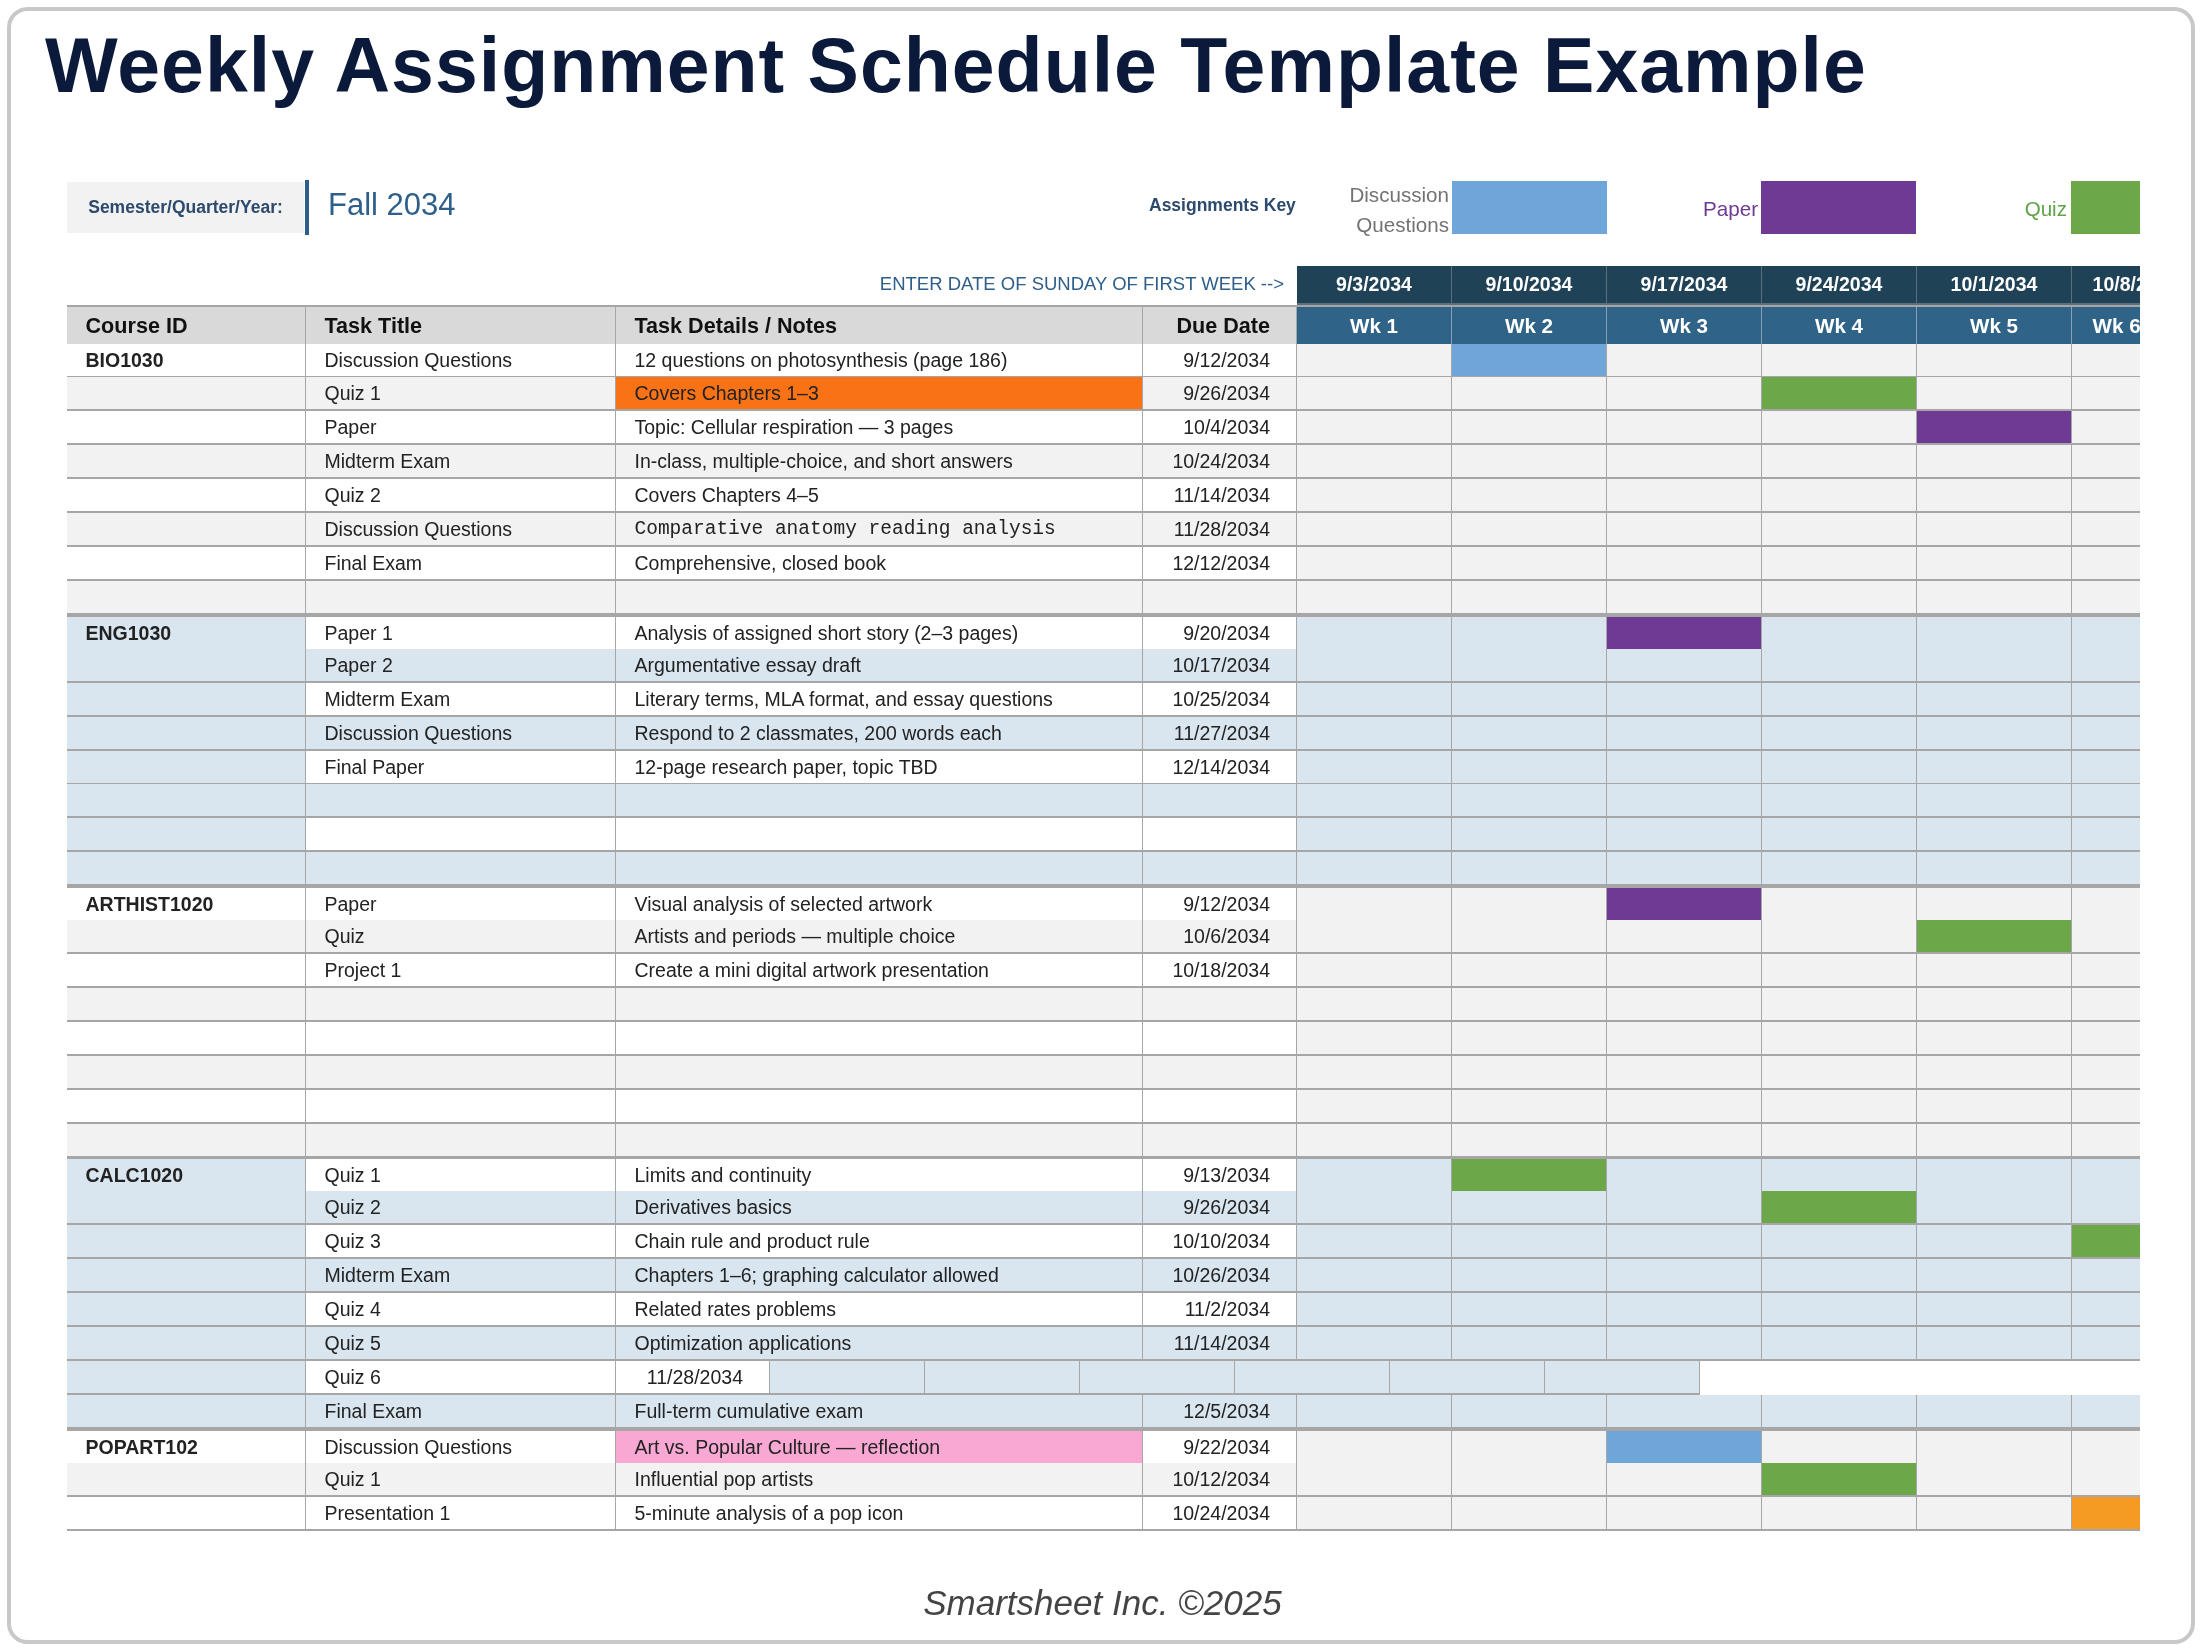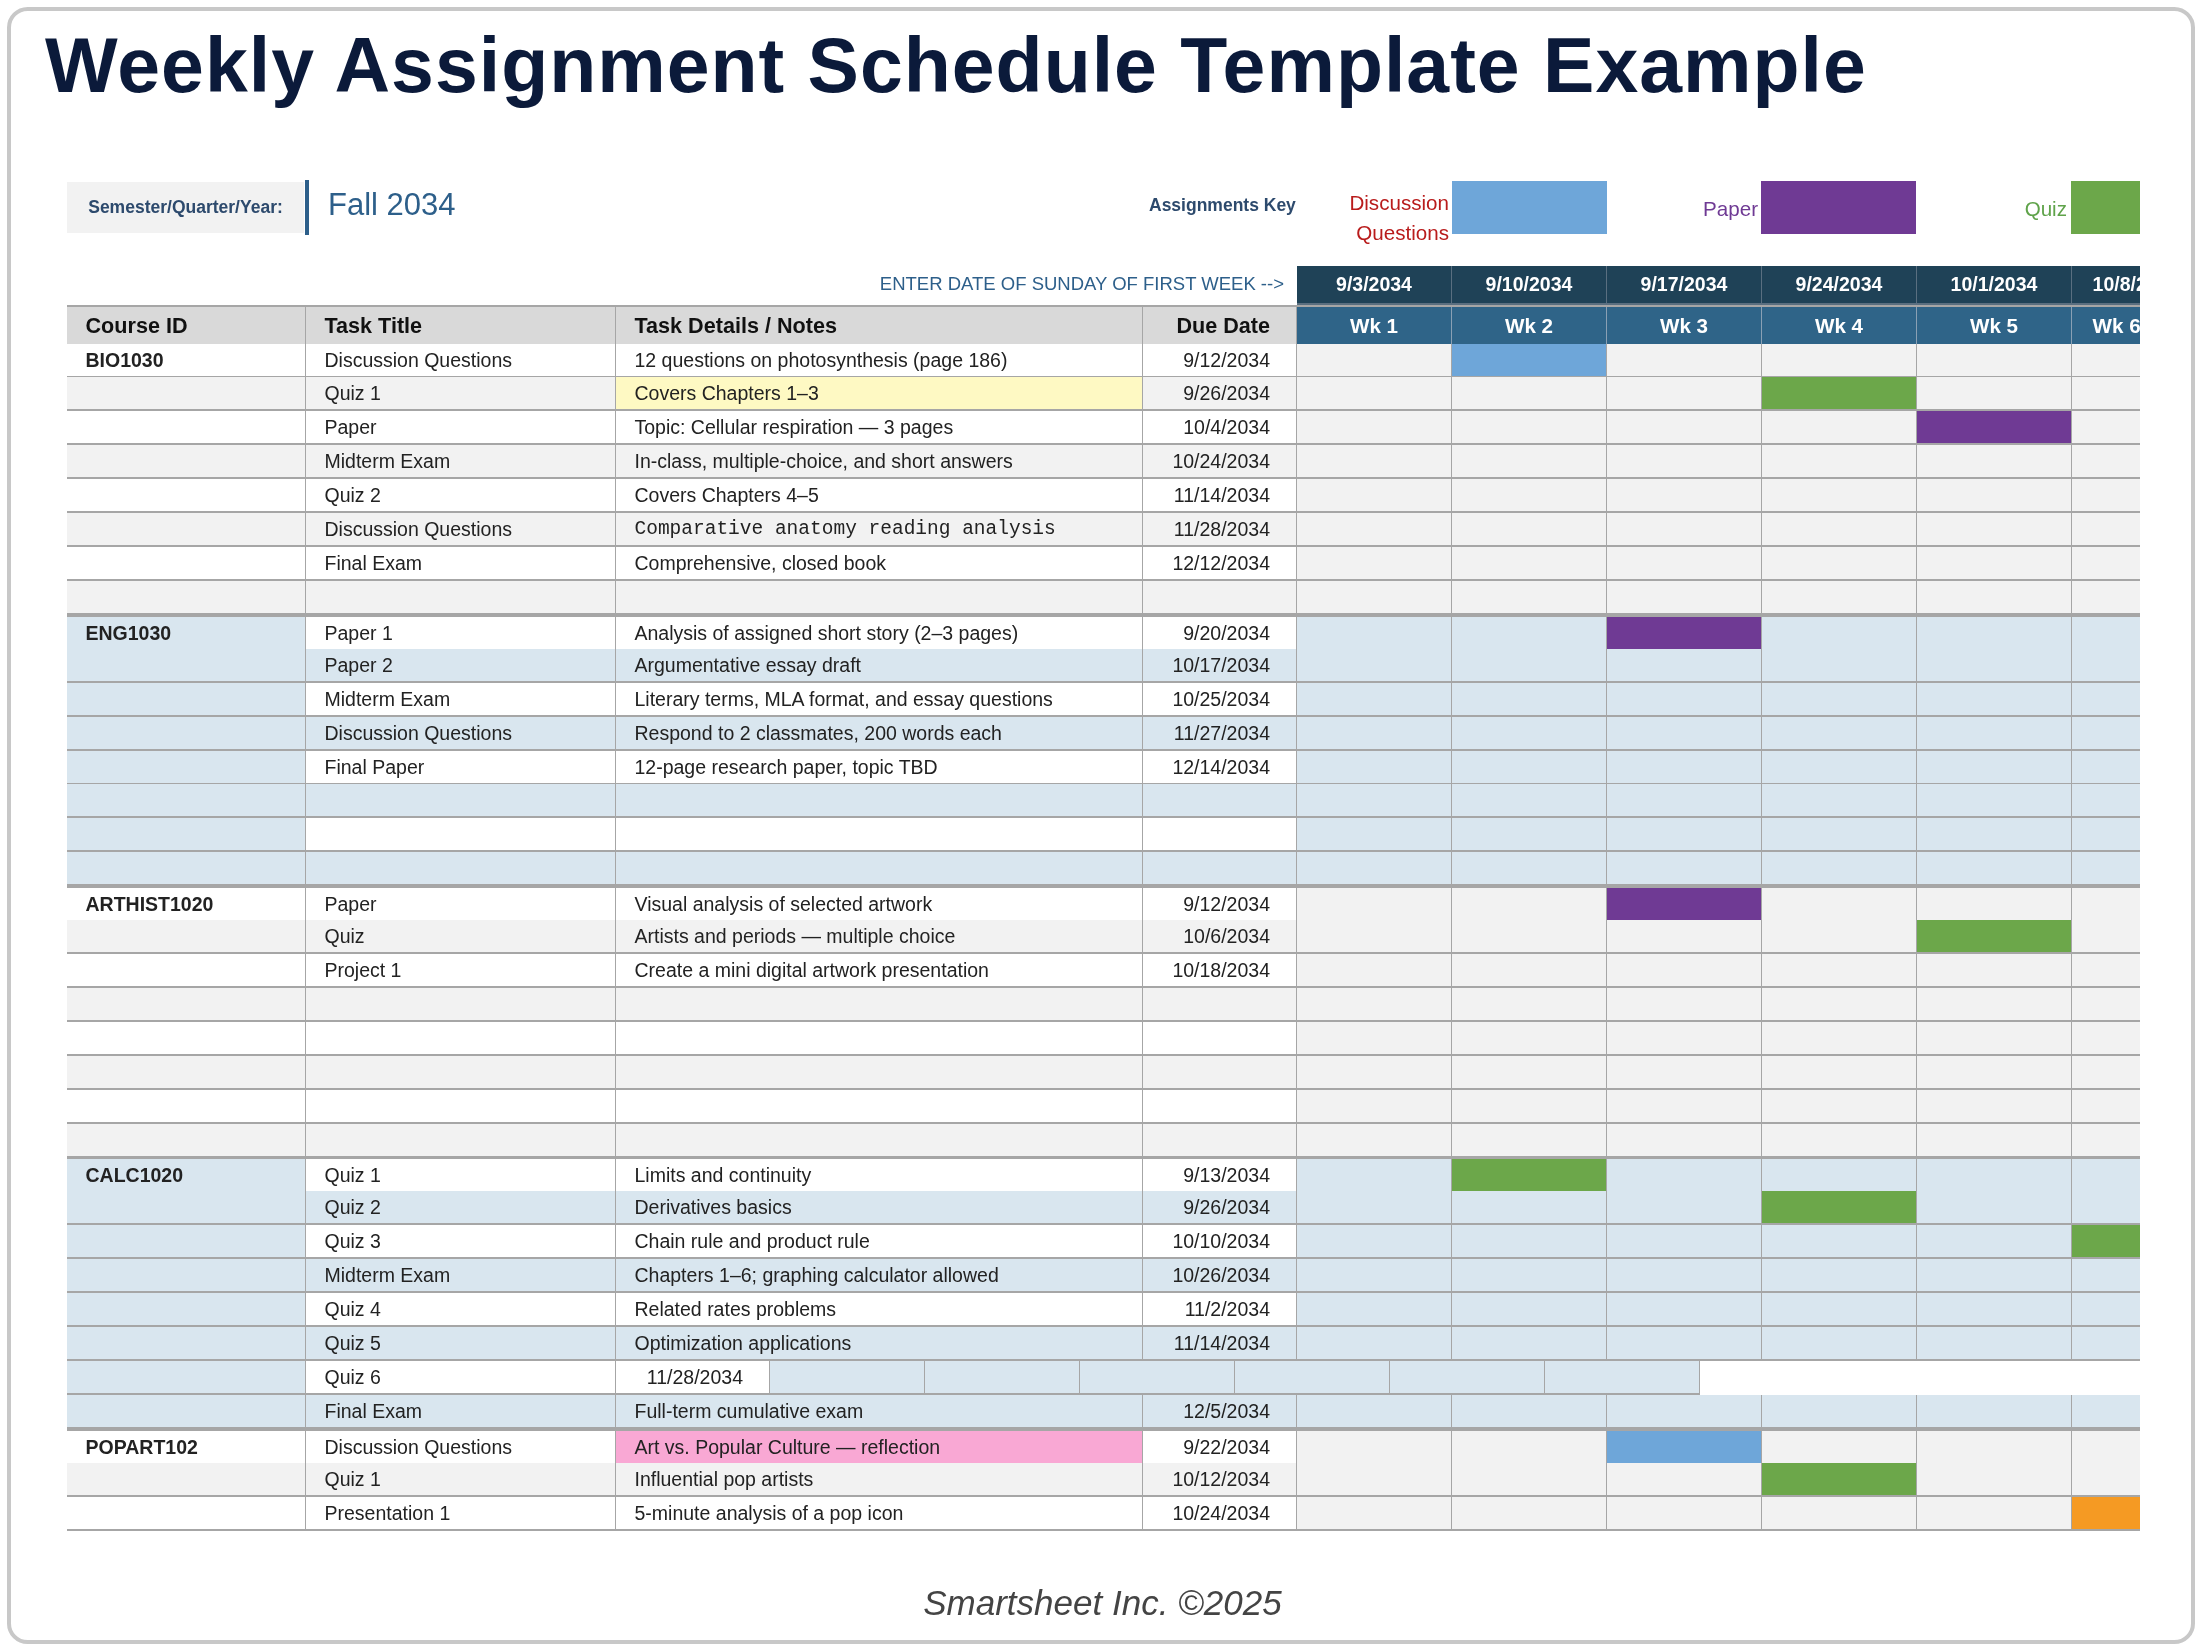--- a/index.html
+++ b/index.html
@@ -32,21 +32,21 @@
 <div class="frame"></div>
 
 <div class="title">Weekly Assignment Schedule Template Example</div>
 
 <div class="sem-label">Semester/Quarter/Year:</div>
 <div class="sem-bar"></div>
 <div class="sem-value">Fall 2034</div>
 
 <div class="key-label">Assignments Key</div>
 
-<div class="key-text" style="left:1315px;top:188px;width:134px;color:#b91c1c;">
+<div class="key-text" style="left:1315px;top:180px;width:134px;color:#737373;">
   <div>Discussion</div>
   <div>Questions</div>
 </div>
 <div class="key-swatch" style="left:1452px;width:155px;background:#6ea6d9;"></div>
 
 <div class="key-text" style="left:1644px;top:194px;width:114px;color:#6f3a94;">Paper</div>
 <div class="key-swatch" style="left:1761px;width:155px;background:#6f3a94;"></div>
 
 <div class="key-text" style="left:1952px;top:194px;width:115px;color:#5fa34a;">Quiz</div>
 <div class="key-swatch" style="left:2071px;width:69px;background:#6ca74a;"></div>
@@ -85,21 +85,21 @@
         <div class="cell c-wk" style="background: rgb(242, 242, 242);"></div>
         <div class="cell c-wk" style="background: rgb(110, 166, 217);"></div>
         <div class="cell c-wk" style="background: rgb(242, 242, 242);"></div>
         <div class="cell c-wk" style="background: rgb(242, 242, 242);"></div>
         <div class="cell c-wk" style="background: rgb(242, 242, 242);"></div>
         <div class="cell c-wk" style="background: rgb(242, 242, 242);"></div>
       </div>
       <div class="row" style="top: 111px;">
         <div class="cell c-id" style="background: rgb(242, 242, 242);"></div>
         <div class="cell c-title" style="background: rgb(242, 242, 242);">Quiz 1</div>
-        <div class="cell c-det" style="background: #fef9c3;">Covers Chapters 1–3</div>
+        <div class="cell c-det" style="background: #f97316;">Covers Chapters 1–3</div>
         <div class="cell c-due" style="background: rgb(242, 242, 242);">9/26/2034</div>
         <div class="cell c-wk" style="background: rgb(242, 242, 242);"></div>
         <div class="cell c-wk" style="background: rgb(242, 242, 242);"></div>
         <div class="cell c-wk" style="background: rgb(242, 242, 242);"></div>
         <div class="cell c-wk" style="background: rgb(108, 167, 74);"></div>
         <div class="cell c-wk" style="background: rgb(242, 242, 242);"></div>
         <div class="cell c-wk" style="background: rgb(242, 242, 242);"></div>
       </div>
       <div class="row" style="top: 145px;">
         <div class="cell c-id" style="background: rgb(255, 255, 255);"></div>

